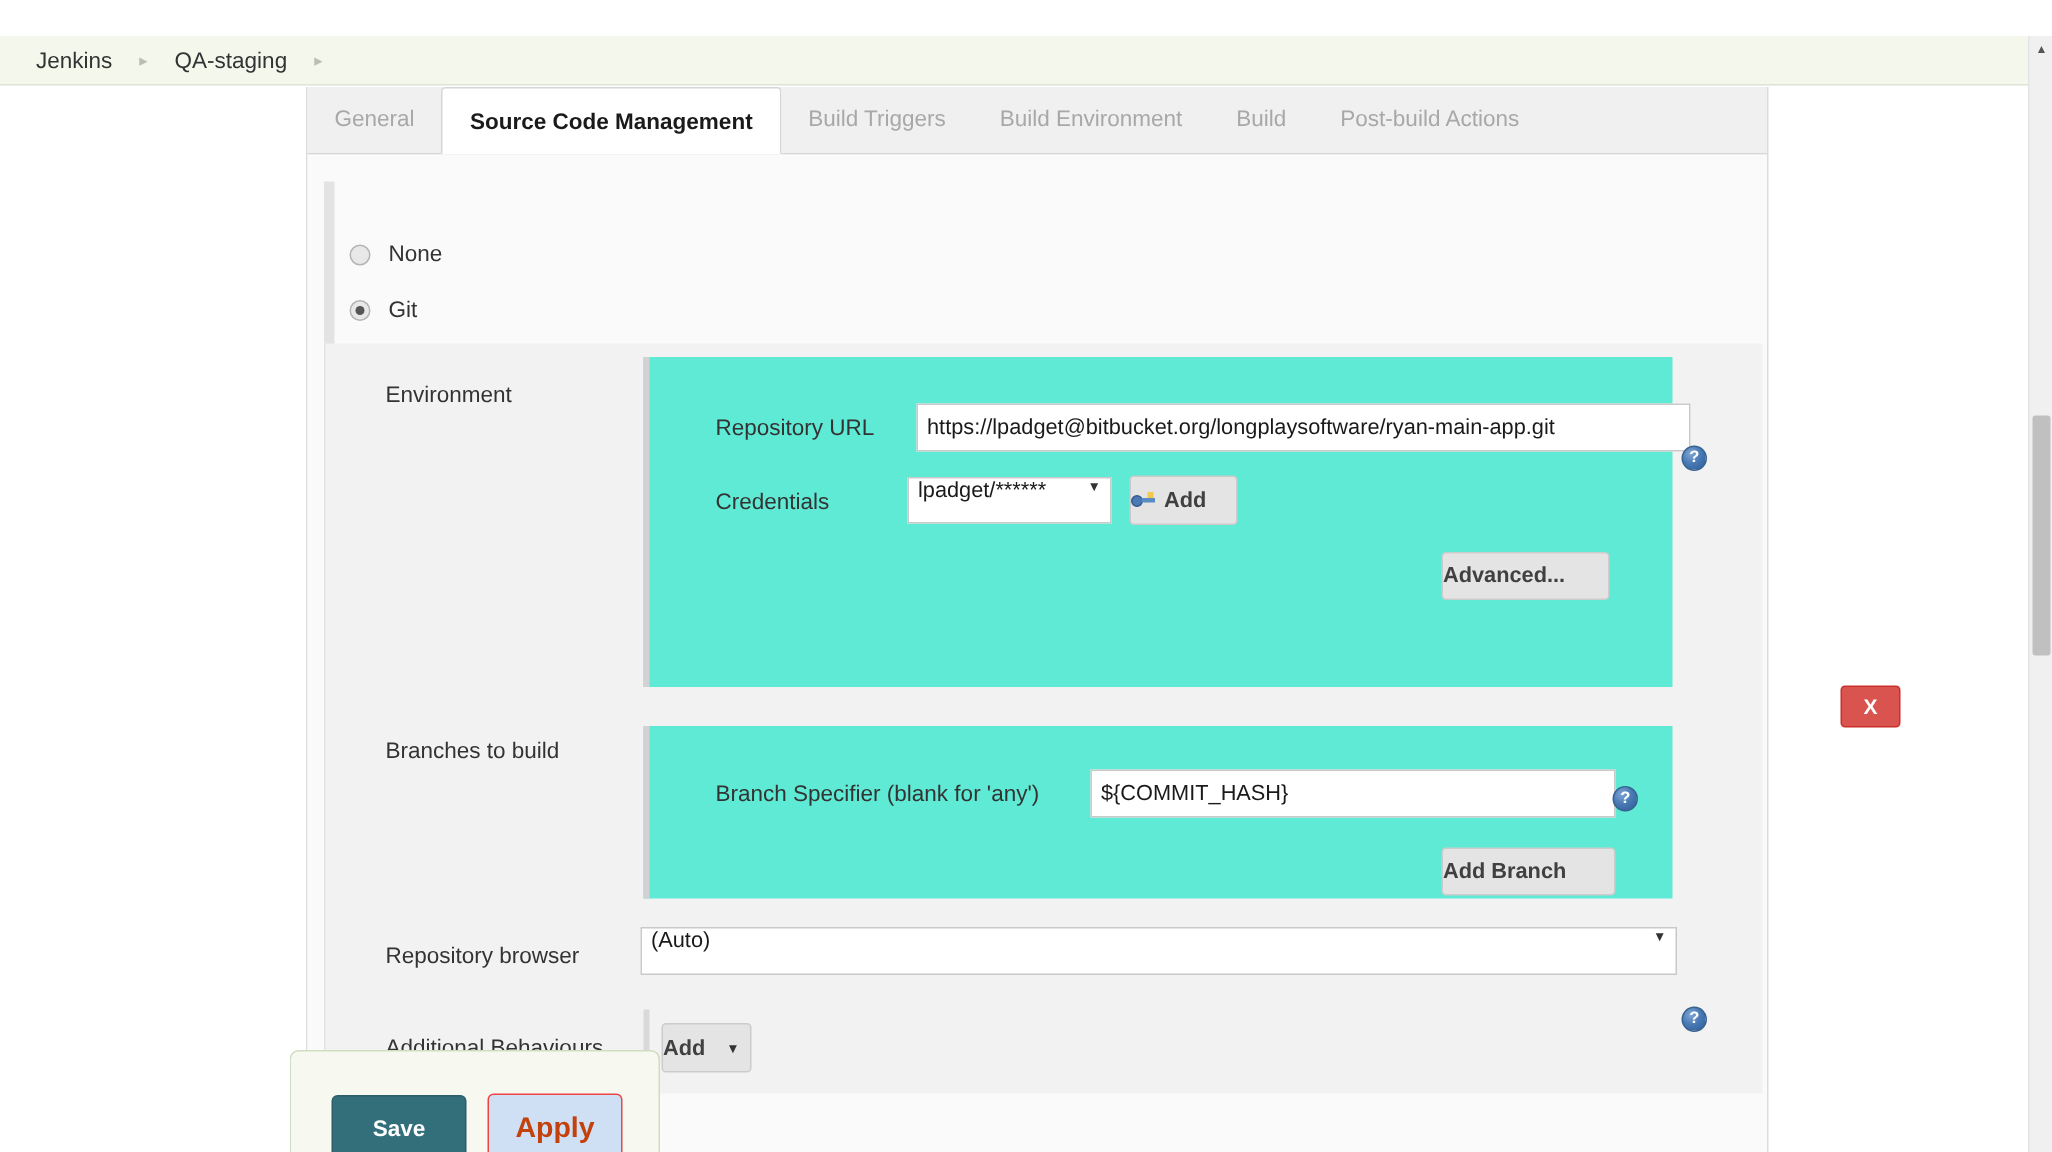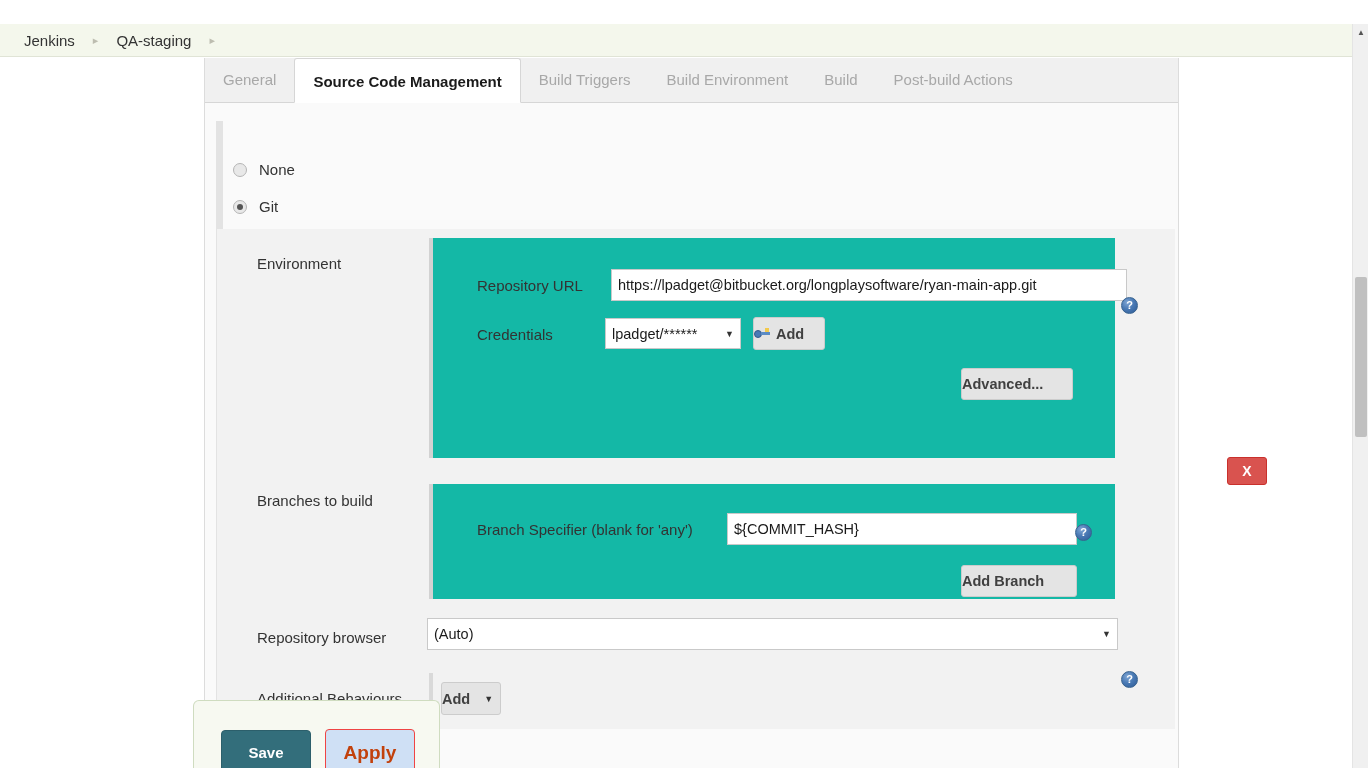--- a/index.html
+++ b/index.html
@@ -109,21 +109,21 @@
   }
   .section-label {
     position: absolute;
     font-size: 15px; color: #333333;
     white-space: nowrap;
   }
 
   
   .nested-panel {
     position: absolute;
-    background: #14b8a6;
+    background: #5eead4;
     border-left: 4px solid #d2d2d2;
     box-sizing: border-box;
   }
 
   .field-label {
     position: absolute;
     font-size: 15px; color: #333333;
     white-space: nowrap; text-align: right;
   }
   .text-input {
@@ -135,21 +135,21 @@
     font-size: 14.5px; color: #1a1a1a;
     padding: 0 6px; line-height: 30px;
     white-space: nowrap; overflow: hidden;
   }
   .select-box {
     position: absolute;
     background: #ffffff;
     border: 1px solid #c9c9c9;
     box-sizing: border-box;
     font-size: 14.5px; color: #1a1a1a;
-    display: flex; align-items: center;
+    display: flex; 
     padding: 0 6px; cursor: pointer;
   }
   .select-box .sel-value { flex: 1; white-space: nowrap; overflow: hidden; }
   .select-arrow {
     font-size: 9px; color: #333333; margin-left: 6px;
   }
 
   .btn {
     position: absolute;
     background: #e4e4e4;

